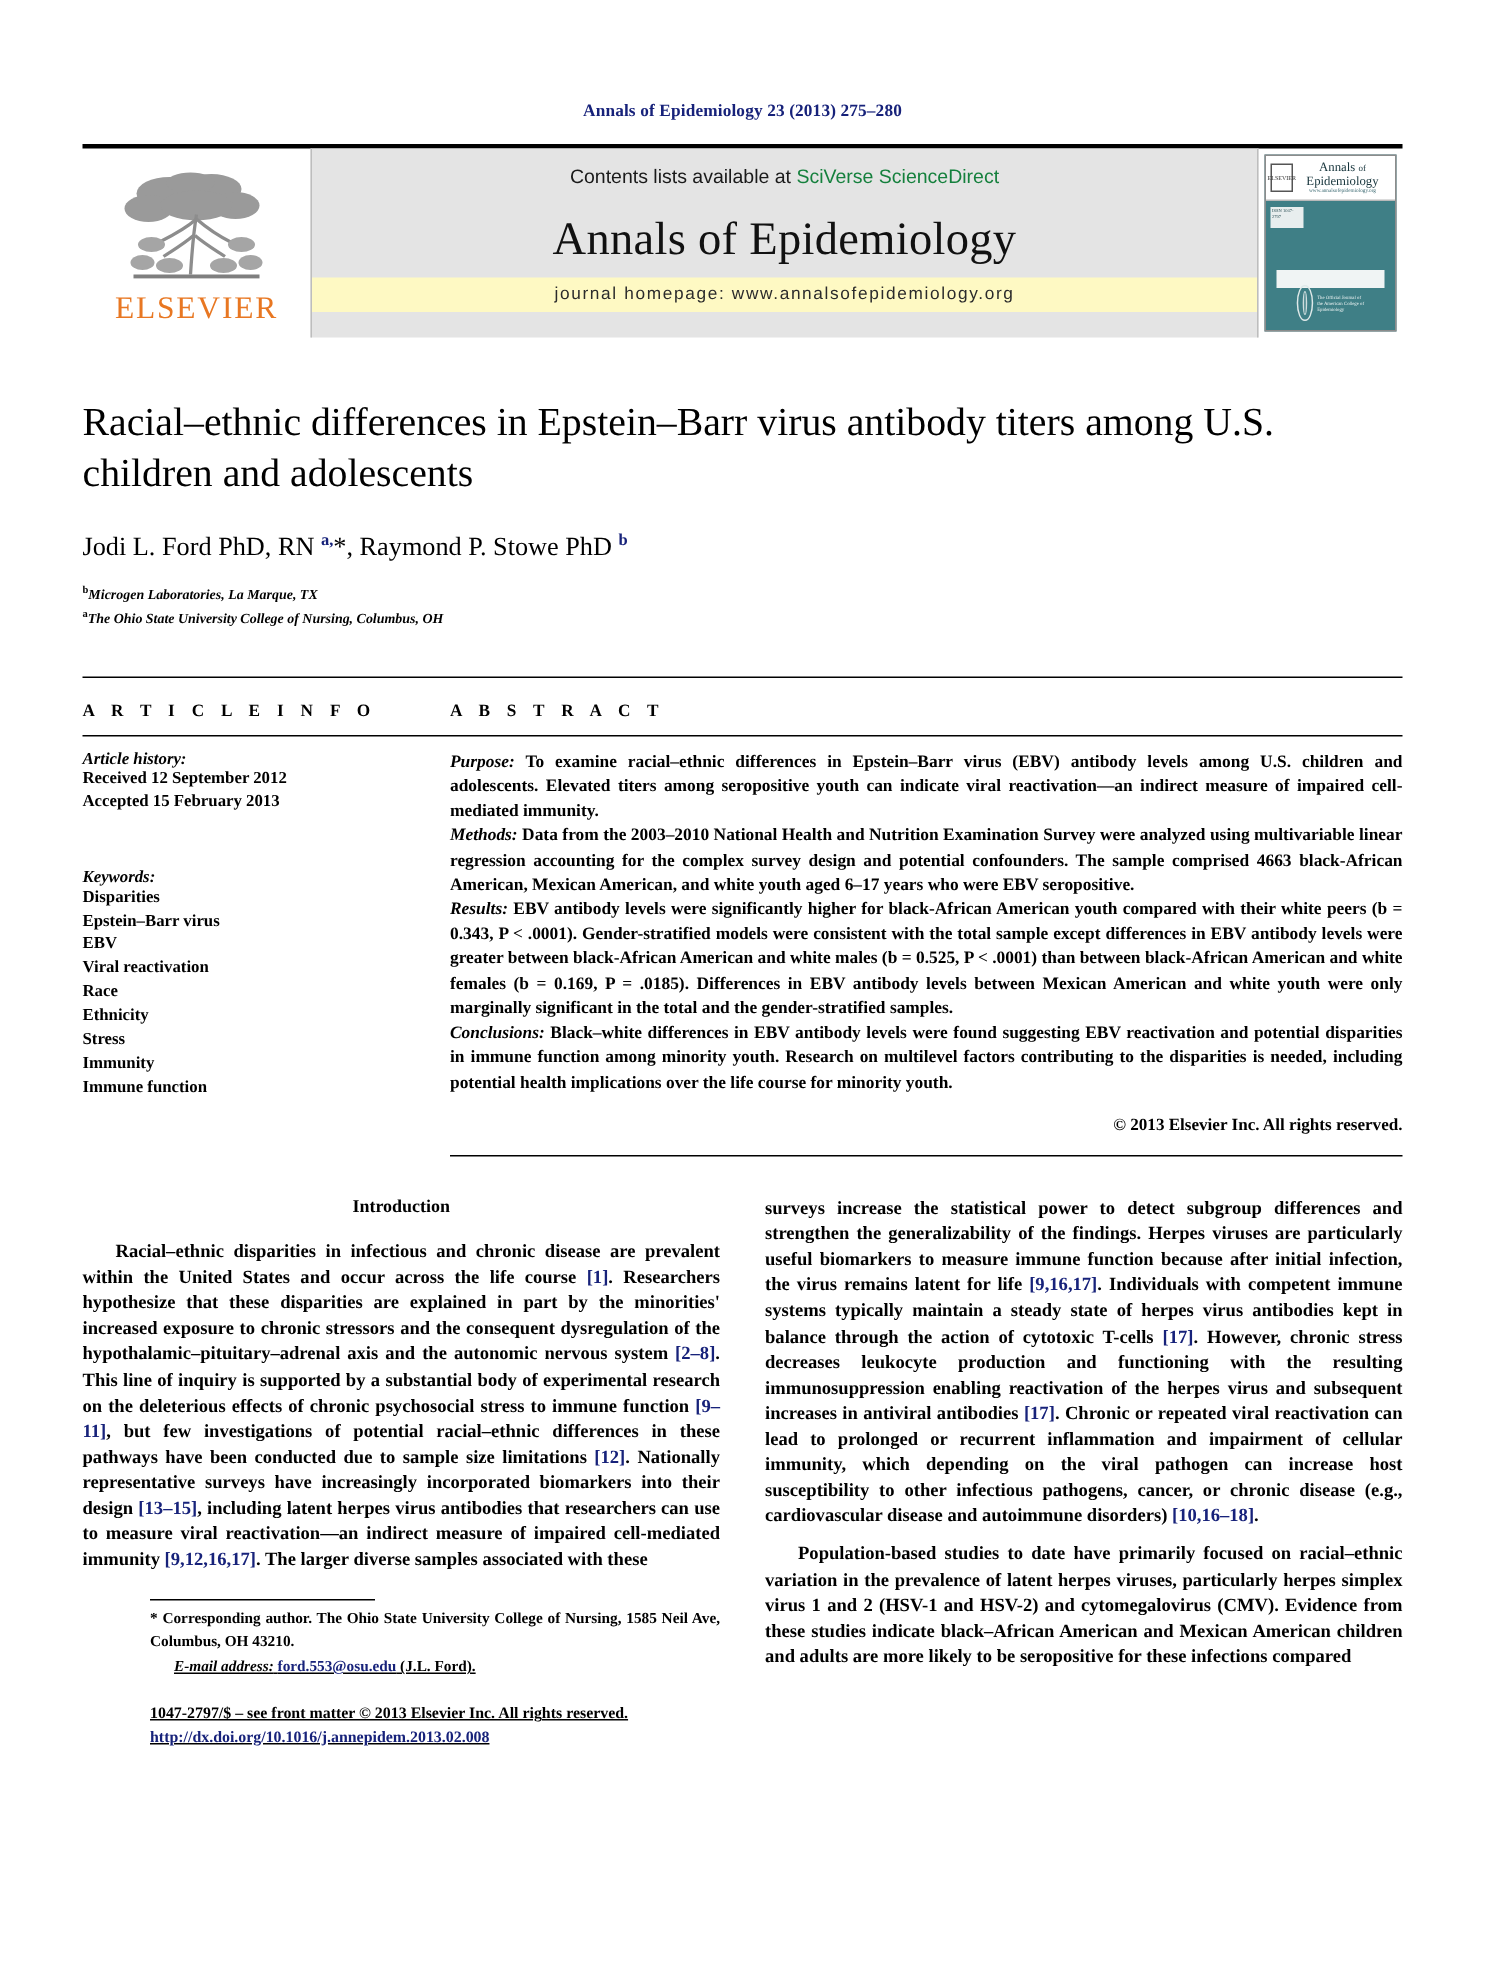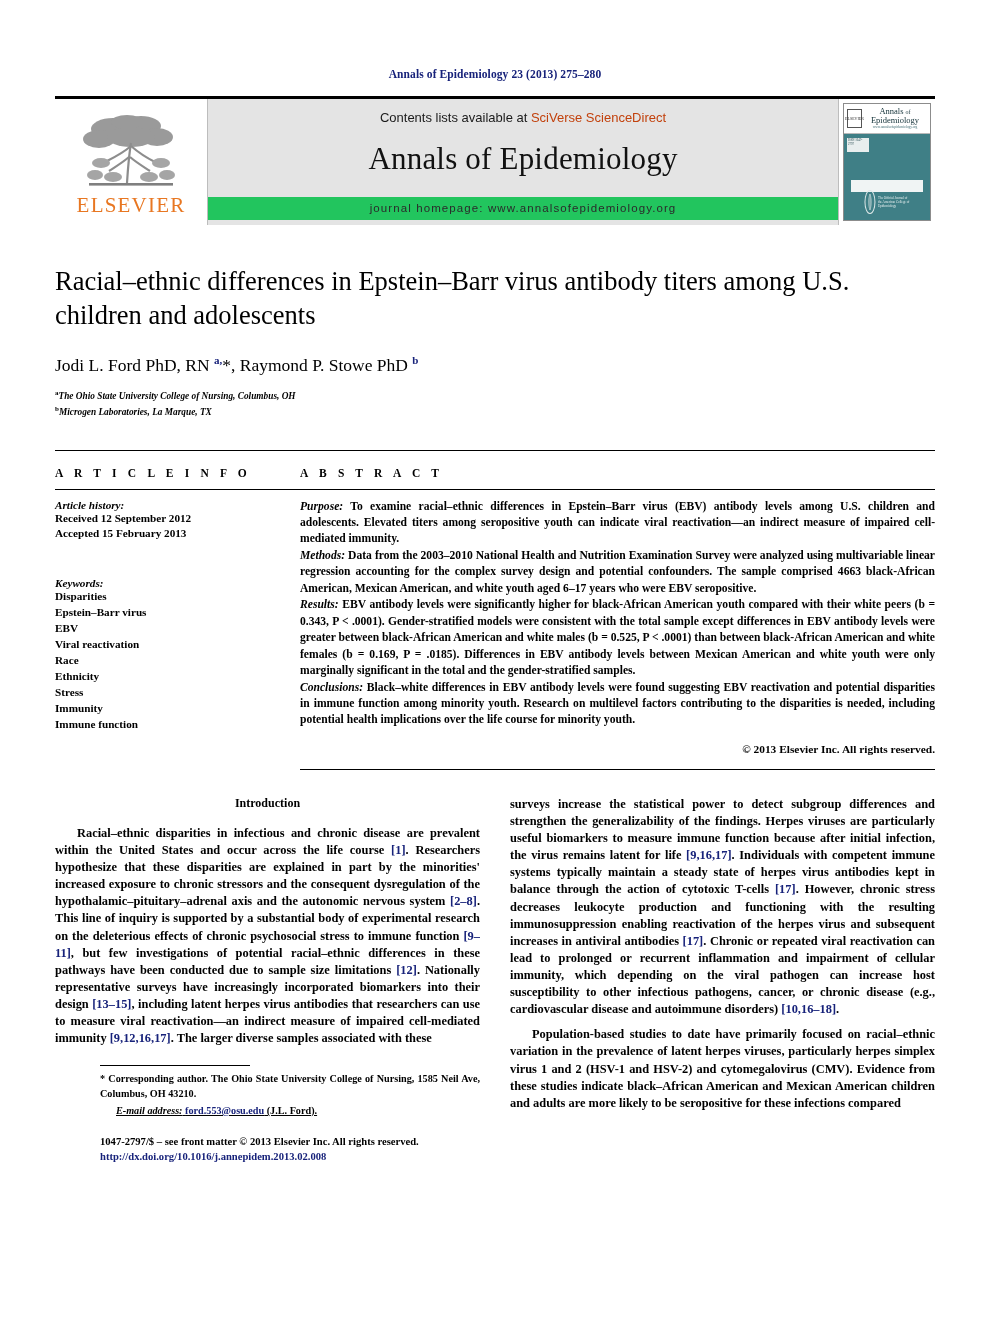--- a/index.html
+++ b/index.html
@@ -75,33 +75,33 @@
     justify-content: flex-start;
     padding-top: 11px;
     box-sizing: border-box;
   }
   .contents-line {
     font-family: "Liberation Sans", sans-serif;
     font-size: 13px;
     color: #1a1a1a;
   }
   .contents-line .sd-link {
-    color: #c2410c;
+    color: #15803d;
   }
   .journal-title {
     font-family: "Liberation Serif", serif;
     font-size: 31px;
     color: #111;
     margin-top: 16px;
     letter-spacing: 0.2px;
   }
   .homepage-bar {
-    margin-top: 20px;
+    margin-top: 8px;
     width: 100%;
-    background: #22c55e;
+    background: #fef9c3;
     text-align: center;
     font-family: "Liberation Sans", sans-serif;
     font-size: 11.5px;
     letter-spacing: 1.1px;
     color: #2b2b2b;
     padding: 5px 0 6px 0;
     box-sizing: border-box;
   }
   .cover-box {
     width: 96px;
@@ -359,20 +359,21 @@
     margin-top: 3px;
     text-decoration: underline;
   }
   .fn-email i { font-style: italic; }
   .link-blue { color: #17227a; }
   .issn-block {
     margin-top: 16px;
     font-size: 10.6px;
     font-weight: bold;
     line-height: 1.45;
+    text-decoration: underline;
   }
   .doi { color: #17227a; }
 </style>
 </head>
 <body>
 
 <div class="page">
 
   <div class="running-head">Annals of Epidemiology 23 (2013) 275–280</div>
 
@@ -435,22 +436,22 @@
         </div>
       </div>
     </div>
 
   </div>
 
   <div class="title-block">
     <h1 class="article-title">Racial–ethnic differences in Epstein–Barr virus antibody titers among U.S. children and adolescents</h1>
     <div class="authors">Jodi L. Ford PhD, RN <sup>a,</sup>*, Raymond P. Stowe PhD <sup>b</sup></div>
     <div class="affiliations">
+      <div><sup>b</sup><span>Microgen Laboratories, La Marque, TX</span></div>
       <div><sup>a</sup><span>The Ohio State University College of Nursing, Columbus, OH</span></div>
-      <div><sup>b</sup><span>Microgen Laboratories, La Marque, TX</span></div>
     </div>
   </div>
 
   <div class="info-abstract">
 
     <div class="col-info">
       <div class="sec-head">A R T I C L E   I N F O</div>
       <div class="rule"></div>
       <div class="hist-title">Article history:</div>
       <div class="hist-line">Received 12 September 2012</div>

